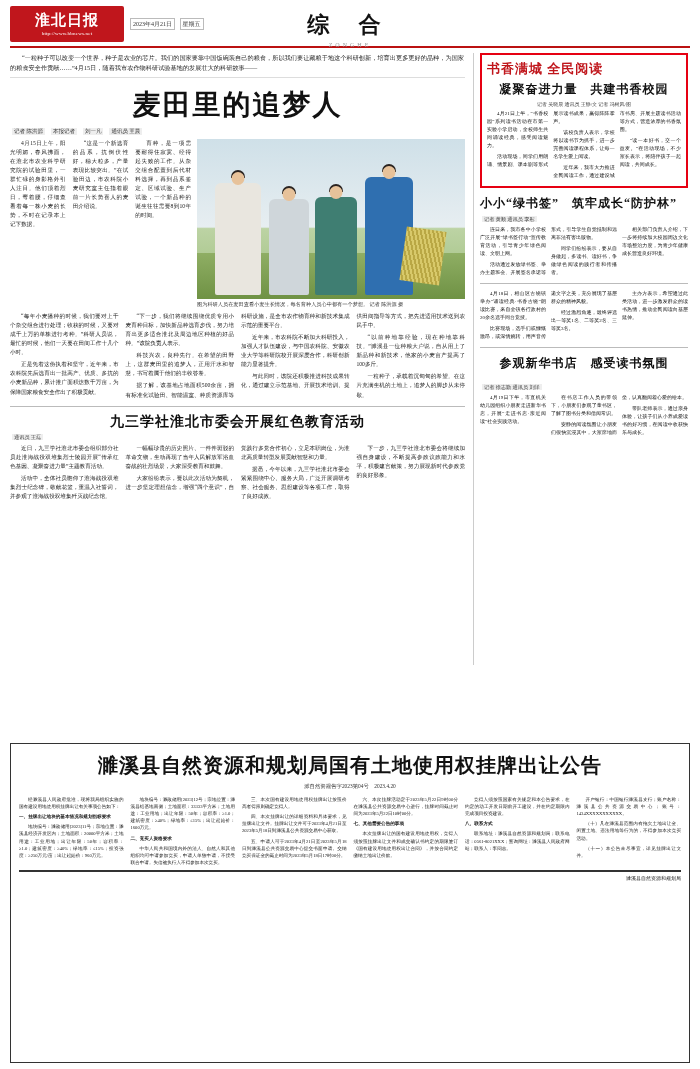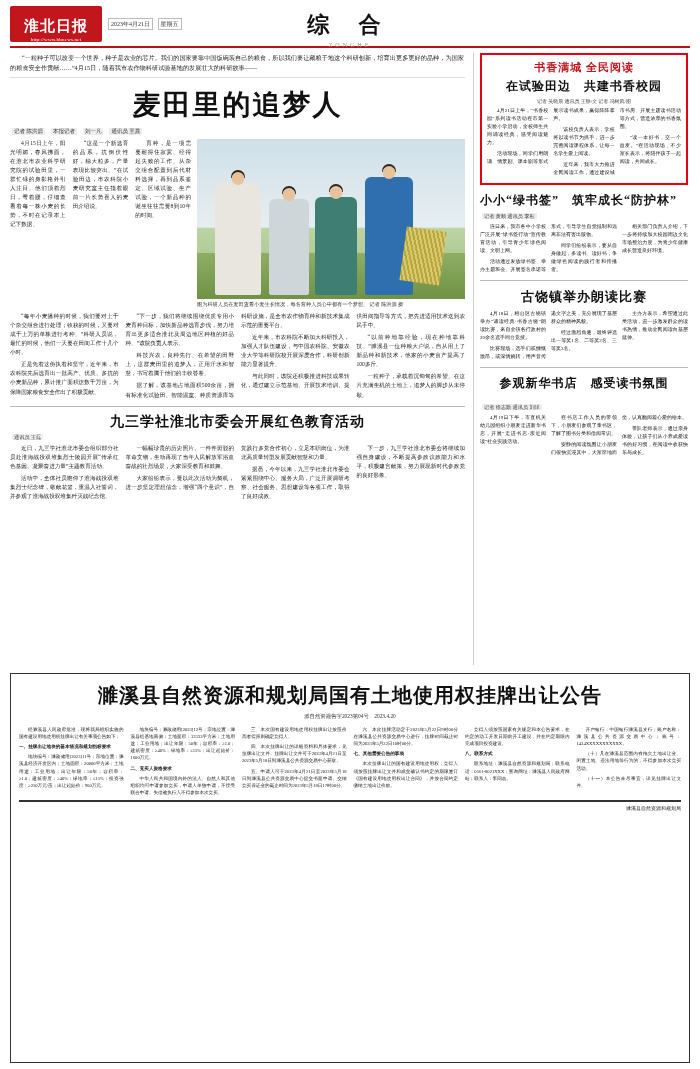--- a/index.html
+++ b/index.html
@@ -1,21 +1,21 @@
 <!DOCTYPE html>
 <html><head>
 <meta charset="utf-8">
 <style>
   html,body{margin:0;padding:0;background:#fff;}
   body{width:700px;height:1069px;font-family:"Liberation Serif",serif;color:#111;overflow:hidden;position:relative;}
   .page{width:700px;height:1069px;position:relative;background:#fff;box-sizing:border-box;padding:6px 10px;}
 
   
   .masthead{display:flex;align-items:flex-start;height:40px;border-bottom:2px solid #b11;position:relative;}
-  .mh-logo{width:92px;height:36px;background:#c0161c;color:#fff;display:flex;flex-direction:column;justify-content:flex-end;align-items:center;border-radius:2px;}
+  .mh-logo{width:114px;height:36px;background:#c0161c;color:#fff;display:flex;flex-direction:column;justify-content:center;align-items:center;border-radius:2px;}
   .mh-logo .cn{font-size:15px;font-weight:bold;letter-spacing:1px;line-height:1;font-family:"Liberation Serif",serif;}
   .mh-logo .url{font-size:5px;letter-spacing:.2px;margin-top:3px;}
   .mh-date{font-size:6px;color:#333;margin-left:6px;margin-top:12px;line-height:1.4;}
   .mh-date span{display:inline-block;border:1px solid #bbb;padding:1px 2px;margin-right:3px;}
   .mh-section{position:absolute;left:0;right:0;top:4px;text-align:center;pointer-events:none;}
   .mh-section .big{font-size:22px;letter-spacing:12px;color:#111;font-weight:bold;}
   .mh-section .py{font-size:6px;letter-spacing:3px;color:#999;margin-top:2px;}
   .mh-right{margin-left:auto;text-align:right;}
   .mh-pageno{font-size:24px;font-weight:bold;color:#c0161c;line-height:1;}
   .mh-pageno small{font-size:11px;color:#111;font-weight:normal;}
@@ -52,31 +52,31 @@
   .c3{column-count:3;}
   .c4{column-count:4;}
 
   .rule{border:0;border-top:1px solid #bbb;margin:6px 0;}
   .sub-headline{text-align:center;font-size:14px;font-weight:bold;letter-spacing:1px;margin:4px 0 3px;}
   .tag{font-size:5.2px;color:#444;margin:0 0 3px 2px;}
   .tag b{font-weight:normal;background:#eee;padding:0 2px;}
 
   
   .redbox{border:2px solid #e60012;padding:5px 5px 6px;box-sizing:border-box;}
-  .r-title{text-align:center;color:#c0161c;font-size:11px;font-weight:bold;letter-spacing:1px;}
+  .r-title{text-align:left;color:#c0161c;font-size:13px;font-weight:bold;letter-spacing:1px;}
   .r-sub{text-align:center;font-size:12px;font-weight:bold;margin-top:3px;letter-spacing:1px;}
   .r-byline{font-size:5px;color:#444;text-align:center;margin:3px 0;}
   .r-head2{text-align:left;font-size:12px;font-weight:bold;margin:7px 0 4px;letter-spacing:1px;}
   .r-head3{text-align:center;font-size:13px;font-weight:bold;margin:7px 0 4px;letter-spacing:1px;}
   .r-head4{text-align:center;font-size:12px;font-weight:bold;margin:7px 0 12px;letter-spacing:1px;}
   .r-cols{column-count:3;column-gap:5px;font-size:5px;line-height:1.6;text-align:justify;}
   .r-cols p{margin:0 0 3px;text-indent:10px;}
 
   
-  .notice{position:absolute;left:10px;right:10px;bottom:6px;height:390px;border:1px solid #333;box-sizing:border-box;padding:8px 8px 6px;}
+  .notice{position:absolute;left:10px;right:10px;bottom:6px;height:320px;border:1px solid #333;box-sizing:border-box;padding:8px 8px 6px;}
   .notice-title{text-align:center;font-size:20px;font-weight:bold;letter-spacing:1px;}
   .notice-no{text-align:center;font-size:5.4px;color:#333;margin:4px 0 6px;}
   .notice-cols{column-count:6;column-gap:7px;font-size:4.6px;line-height:1.55;text-align:justify;color:#161616;}
   .notice-cols p{margin:0 0 3px;text-indent:9px;}
   .notice-cols p.h{text-indent:0;font-weight:bold;}
   .notice-sign{text-align:right;font-size:5px;margin-top:3px;color:#222;}
   .sep-thick{border:0;border-top:2px solid #333;margin:4px 0 2px;}
 </style>
 </head>
 <body>
@@ -169,21 +169,21 @@
         <p>大家纷纷表示，要以此次活动为契机，进一步坚定理想信念，增强“四个意识”，自觉践行多党合作初心，立足本职岗位，为淮北高质量转型发展贡献智慧和力量。</p>
         <p>据悉，今年以来，九三学社淮北市委会紧紧围绕中心、服务大局，广泛开展调研考察、社会服务、思想建设等各项工作，取得了良好成效。</p>
         <p>下一步，九三学社淮北市委会将继续加强自身建设，不断提高参政议政能力和水平，积极建言献策，努力展现新时代参政党的良好形象。</p>
       </div>
     </div>
 
     <div class="right-col">
 
       <div class="redbox">
         <div class="r-title">书香满城 全民阅读</div>
-        <div class="r-sub">在试验田边　共建书香校园</div>
+        <div class="r-sub">凝聚奋进力量　共建书香校园</div>
         <div class="r-byline">记者 吴晓晨 通讯员 王静/文 记者 冯树风/图</div>
         <div class="r-cols">
           <p>4月21日上午，“书香校园”系列读书活动在市第一实验小学启动，全校师生共同诵读经典，感受阅读魅力。</p>
           <p>活动现场，同学们用朗诵、情景剧、课本剧等形式展示读书成果，赢得阵阵掌声。</p>
           <p>该校负责人表示，学校将以读书节为抓手，进一步完善阅读课程体系，让每一名学生爱上阅读。</p>
           <p>近年来，我市大力推进全民阅读工作，通过建设城市书房、开展主题读书活动等方式，营造浓厚的书香氛围。</p>
           <p>“读一本好书，交一个益友。”在活动现场，不少家长表示，将陪伴孩子一起阅读，共同成长。</p>
         </div>
       </div>
 
@@ -191,21 +191,20 @@
       <div class="tag"><b>记者 黄顺 通讯员 李彤</b></div>
       <div class="r-cols">
         <p>连日来，我市各中小学校广泛开展“绿书签行动”宣传教育活动，引导青少年绿色阅读、文明上网。</p>
         <p>活动通过发放绿书签、举办主题班会、开展签名承诺等形式，引导学生自觉抵制和远离非法有害出版物。</p>
         <p>同学们纷纷表示，要从自身做起，多读书、读好书，争做绿色阅读的践行者和传播者。</p>
         <p>相关部门负责人介绍，下一步将持续加大校园周边文化市场整治力度，为青少年健康成长营造良好环境。</p>
       </div>
 
       <hr class="rule">
 
-      <div class="r-head3">古饶镇举办朗读比赛</div>
       <div class="r-cols">
         <p>4月18日，相山区古饶镇举办“诵读经典·书香古饶”朗读比赛，来自全镇各行政村的20余名选手同台竞技。</p>
         <p>比赛现场，选手们或慷慨激昂，或深情婉转，用声音传递文字之美，充分展现了基层群众的精神风貌。</p>
         <p>经过激烈角逐，最终评选出一等奖1名、二等奖2名、三等奖3名。</p>
         <p>主办方表示，希望通过此类活动，进一步激发群众的读书热情，推动全民阅读向基层延伸。</p>
       </div>
 
       <hr class="rule">
 
       <div class="r-head4">参观新华书店　感受读书氛围</div>

